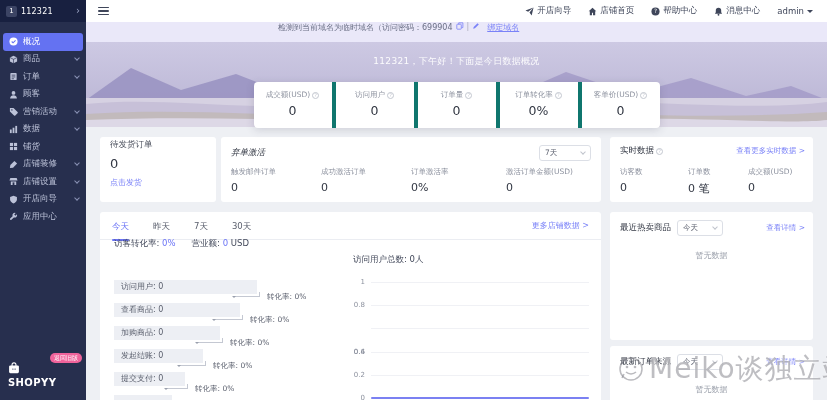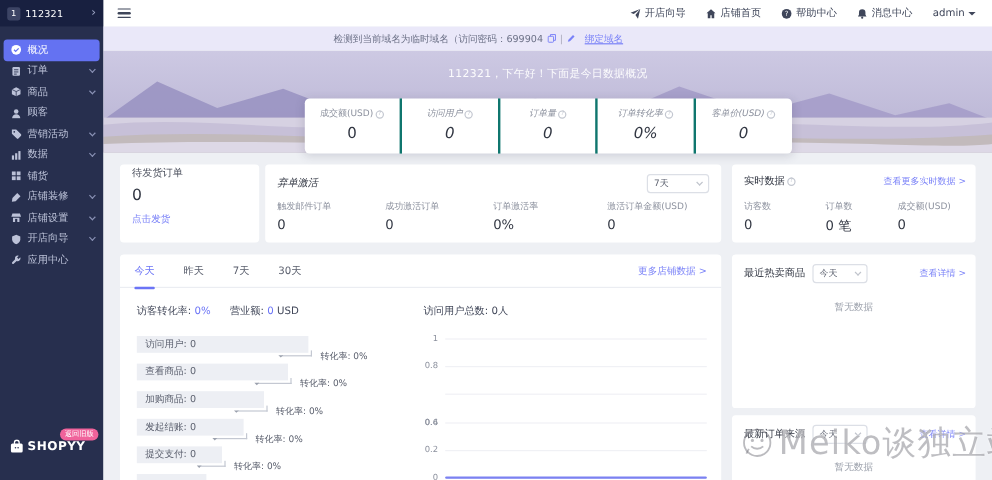--- a/index.html
+++ b/index.html
@@ -10,46 +10,46 @@
 .sidebar{position:absolute;left:0;top:0;width:86px;height:400px;background:#272f4e;z-index:6;}
 .brand{height:22px;background:#182040;display:flex;align-items:center;padding:0 6px;gap:4px;}
 .brand-badge{width:11px;height:11px;background:#3c4464;color:#fff;font-size:7px;display:flex;align-items:center;justify-content:center;border-radius:2px;flex:none;}
 .brand-name{color:#fff;font-size:8px;flex:1;letter-spacing:.2px;}
 .brand-arrow{color:#9aa2c2;font-size:10px;line-height:10px;}
 .nav{margin-top:11px;}
 .nav-item{display:flex;align-items:center;gap:5px;height:17.5px;padding:0 7px 0 9px;color:#bcc2d8;font-size:8.5px;cursor:pointer;}
 .nav-item svg{flex:none;}
 .nav-item.active{background:#6472f2;color:#fff;border-radius:3px;margin:0 3px;padding-left:6px;}
 .chev{margin-left:auto;width:4px;height:4px;border-right:1px solid #8a92b5;border-bottom:1px solid #8a92b5;transform:rotate(45deg);margin-top:-2px;}
-.logo{position:absolute;left:8px;bottom:22px;display:flex;align-items:center;gap:3px;color:#fff;}
+.logo{position:absolute;left:8px;bottom:12px;display:flex;align-items:flex-start;gap:3px;color:#fff;flex-direction:column;}
 .logo-text{font-size:10px;font-weight:bold;letter-spacing:.4px;}
 .logo-badge{position:absolute;left:42px;top:-9px;background:#f0639b;color:#fff;font-size:6px;line-height:8px;padding:1px 4px;border-radius:6px;white-space:nowrap;}
 
 
 .header{position:absolute;left:86px;top:0;width:741px;height:22px;background:#fff;display:flex;align-items:center;padding:0 14px 0 12px;z-index:5;}
 .hamburger{width:11px;cursor:pointer;}
 .hamburger div{height:1.5px;background:#3f465a;margin:2px 0;border-radius:1px;}
 .top-menu{margin-left:auto;display:flex;align-items:center;gap:17px;}
 .menu-item{display:flex;align-items:center;gap:3px;font-size:8.5px;color:#3f465a;cursor:pointer;white-space:nowrap;}
 .menu-item svg{fill:#3f465a;}
 .caret{width:0;height:0;border:3px solid transparent;border-top-color:#3f465a;margin-top:4px;}
 
 
-.notice{position:absolute;left:86px;top:22px;width:741px;height:20px;background:#eae8f9;display:flex;align-items:center;padding-left:192px;gap:3px;font-size:8px;color:#6b7086;white-space:nowrap;z-index:4;}
+.notice{position:absolute;left:86px;top:22px;width:741px;height:20px;background:#eae8f9;display:flex;padding-left:192px;gap:3px;font-size:8px;color:#6b7086;white-space:nowrap;z-index:4;}
 .notice .nlink{color:#7a82f8;text-decoration:underline;cursor:pointer;margin-left:4px;}
 .notice svg{cursor:pointer;}
 .nsep{color:#aab;}
 
 
 .banner{position:absolute;left:86px;top:42px;width:741px;height:85px;z-index:2;border-radius:19px;}
 .banner-svg{position:absolute;left:0;top:0;width:741px;height:85px;}
 .greeting{position:absolute;top:13px;width:100%;text-align:center;color:#fff;font-size:9px;opacity:.95;letter-spacing:.3px;}
 .bstats{position:absolute;left:50%;margin-left:-203px;top:40px;width:406px;height:46px;background:#fff;border-radius:4px;box-shadow:0 2px 8px rgba(60,60,90,.18);display:flex;z-index:3;}
 .bstat{flex:1;text-align:center;padding-top:8px;}
-.bstat+.bstat{border-left:2px solid #0f766e;font-style:italic;}
+.bstat+.bstat{border-left:4px solid #0f766e;}
 .bstat-label{font-size:7.5px;color:#8c919e;display:flex;justify-content:center;gap:2px;align-items:center;white-space:nowrap;}
 .qmark{width:7px;height:7px;border:1px solid #c3c7d0;border-radius:50%;color:#c3c7d0;font-size:5px;display:inline-flex;align-items:center;justify-content:center;flex:none;}
 .qmark::after{content:"?";}
 .bstat-value{font-size:12.5px;color:#323743;margin-top:3px;}
 
 
 .card{position:absolute;background:#fff;border-radius:3px;}
 #card-pending{left:100px;top:137px;width:116px;height:65px;padding:2px 10px;}
 .cp-title{font-size:8.5px;color:#4a4f5c;}
 .cp-value{font-size:13px;color:#323743;margin-top:5px;}
@@ -71,21 +71,21 @@
 .cr-link{margin-left:auto;font-size:7.5px;color:#7a82f8;cursor:pointer;}
 #card-realtime .m0{left:10px;} #card-realtime .m1{left:78px;} #card-realtime .m2{left:138px;}
 
 
 #card-overview{left:100px;top:212px;width:501px;height:200px;}
 .tabs{display:flex;align-items:center;height:28px;border-bottom:1px solid #ebedf2;padding:0 12px;gap:24px;}
 .tab{font-size:8.5px;color:#5a5f6d;position:relative;height:28px;line-height:28px;cursor:pointer;}
 .tab.active{color:#6b74f6;}
 .tab.active::after{content:"";position:absolute;left:0;right:0;bottom:-1px;height:2px;background:#6b74f6;border-radius:1px;}
 .more-link{margin-left:auto;color:#7a82f8;font-size:8px;cursor:pointer;}
-.ov-summary{position:absolute;left:14px;top:42px;font-size:8.5px;color:#42485a;display:flex;gap:16px;white-space:nowrap;}
+.ov-summary{position:absolute;left:14px;top:26px;font-size:8.5px;color:#42485a;display:flex;gap:16px;white-space:nowrap;}
 .purple{color:#6b74f6;}
 .visitors-title{position:absolute;left:253px;top:42px;font-size:8.5px;color:#42485a;}
 
 
 .fbar{position:absolute;left:14px;height:14px;background:#edeff4;font-size:8px;color:#5a5f6d;line-height:14px;padding-left:7px;white-space:nowrap;overflow:hidden;}
 .fb0{top:68px;width:143px;} .fb1{top:91px;width:126px;} .fb2{top:114px;width:106px;}
 .fb3{top:137px;width:89px;} .fb4{top:160px;width:71px;} .fb5{top:183px;width:58px;}
 .fline{position:absolute;border-top:1px solid #c4c8d2;height:0;}
 .fstub{position:absolute;width:0;height:5px;border-left:1px solid #c4c8d2;}
 .farrow{position:absolute;width:0;height:0;border:2.5px solid transparent;border-top-color:#9aa0ad;}
@@ -131,32 +131,32 @@
     <nav class="nav">
       <div class="nav-item active">
         <svg width="9" height="9" viewBox="0 0 10 10" fill="currentColor">
             <circle cx="5" cy="5" r="4.5"></circle>
             <path d="M3 5l1.5 1.5L7.3 3.7" stroke="#6472f2" stroke-width="1.2" fill="none"></path>
           </svg>
         <span>概况</span>
       </div>
       <div class="nav-item">
         <svg width="9" height="9" viewBox="0 0 10 10" fill="currentColor">
+            <path d="M5 .8L9 2.8v4.4L5 9.2 1 7.2V2.8z"></path>
+            <path d="M1 2.8L5 4.8l4-2M5 4.8v4.4" stroke="#272f4e" stroke-width=".7" fill="none"></path>
+          </svg>
+        <span>商品</span>
+        <span class="chev"></span>
+      </div>
+      <div class="nav-item">
+        <svg width="9" height="9" viewBox="0 0 10 10" fill="currentColor">
             <rect x="1.5" y="1" width="7" height="8" rx="1"></rect>
             <path d="M3 3.5h4M3 5.5h4M3 7.5h2.5" stroke="#272f4e" stroke-width=".8"></path>
           </svg>
         <span>订单</span>
-        <span class="chev"></span>
-      </div>
-      <div class="nav-item">
-        <svg width="9" height="9" viewBox="0 0 10 10" fill="currentColor">
-            <path d="M5 .8L9 2.8v4.4L5 9.2 1 7.2V2.8z"></path>
-            <path d="M1 2.8L5 4.8l4-2M5 4.8v4.4" stroke="#272f4e" stroke-width=".7" fill="none"></path>
-          </svg>
-        <span>商品</span>
         <span class="chev"></span>
       </div>
       <div class="nav-item">
         <svg width="9" height="9" viewBox="0 0 10 10" fill="currentColor">
             <circle cx="5" cy="3.2" r="2.1"></circle>
             <path d="M1.2 9.5c.2-2.4 1.8-3.6 3.8-3.6s3.6 1.2 3.8 3.6z"></path>
           </svg>
         <span>顾客</span>
       </div>
       <div class="nav-item">

